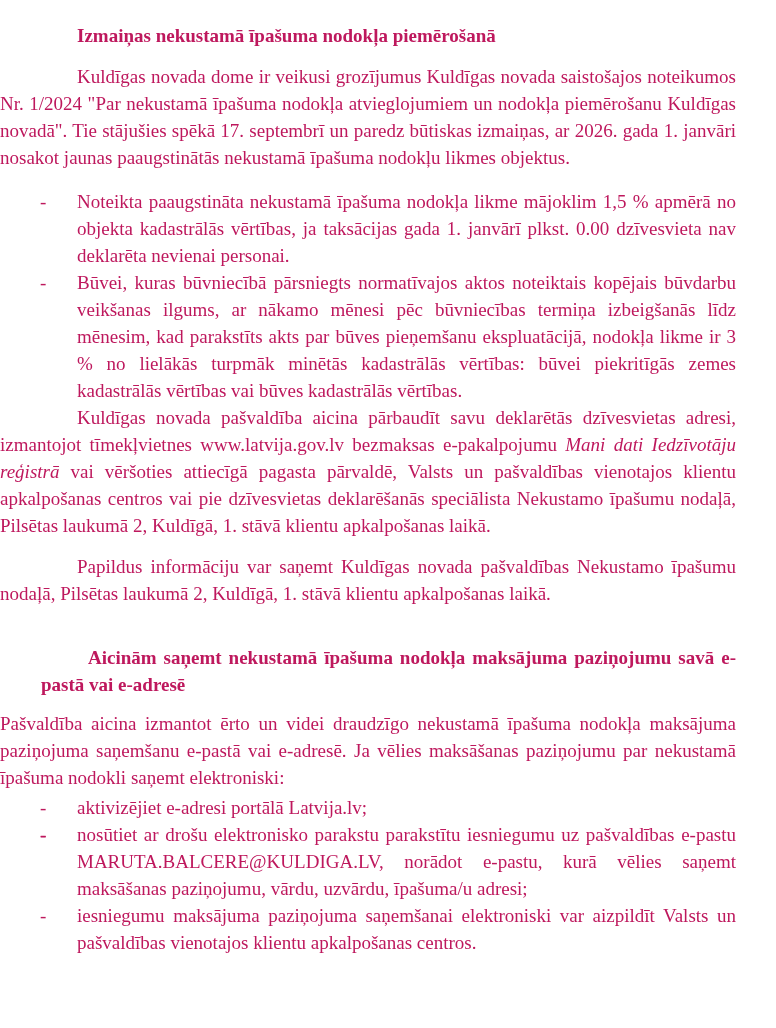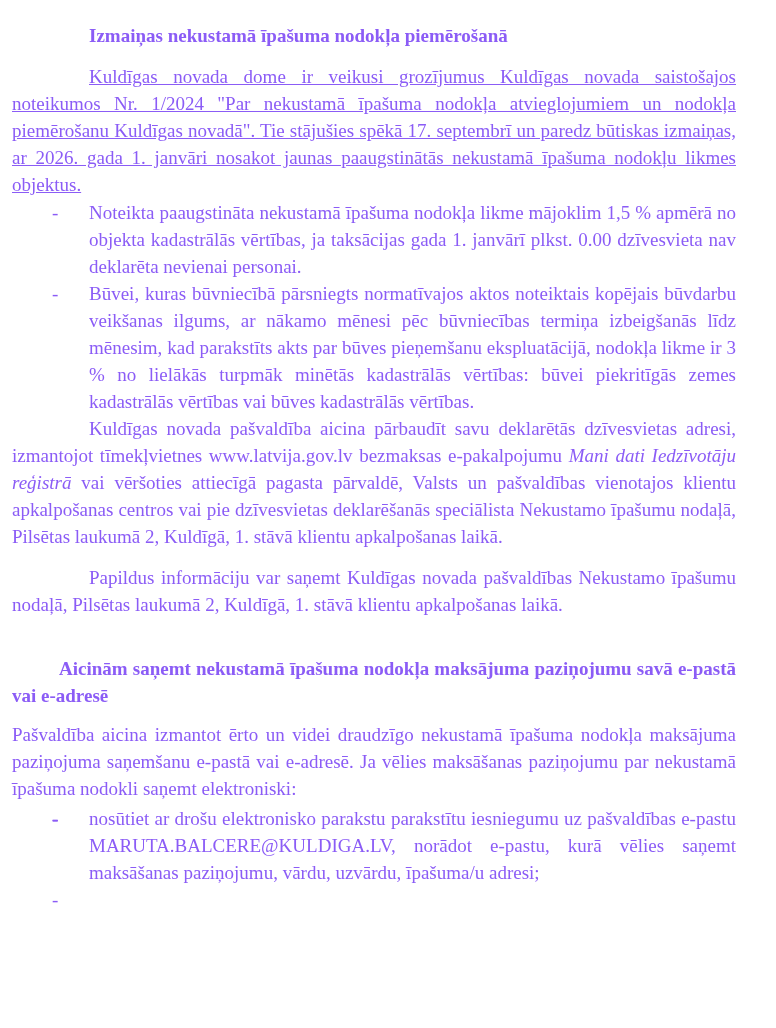--- a/index.html
+++ b/index.html
@@ -5,41 +5,41 @@
   html, body {
     margin: 0;
     padding: 0;
     background: #ffffff;
   }
   .page {
     box-sizing: border-box;
     width: 744px;
     height: 1028px;
     background: #ffffff;
-    color: #8b5cf6;
+    color: #be185d;
     font-family: "Liberation Serif", "DejaVu Serif", serif;
     font-size: 19px;
     line-height: 27px;
-    padding: 22px 8px 0 12px;
+    padding: 22px 8px 0 0;
     overflow: hidden;
   }
   p {
     margin: 0;
     text-align: justify;
   }
   .bold { font-weight: bold; }
   .indent-lg { text-indent: 77px; }
   .indent-md { text-indent: 47px; }
 
   .s1-heading { margin-bottom: 14px; }
-  .s1-p1      { margin-bottom: 1px; text-decoration: underline; }
+  .s1-p1      { margin-bottom: 17px; }
   .s1-list    { margin-bottom: 7px; }
   .s1-p2      { margin-bottom: 14px; }
   .s1-p3      { margin-bottom: 37px; }
-  .s2-heading { margin-bottom: 12px; }
+  .s2-heading { margin-bottom: 12px; margin-left: 41px; }
   .s2-p1      { margin-bottom: 3px; }
 
   ul.dash-list {
     list-style: none;
     margin: 0;
     padding: 0;
   }
   ul.dash-list > li {
     position: relative;
     padding-left: 77px;
@@ -75,26 +75,28 @@
 
   <p class="indent-lg s1-p3">Papildus informāciju var saņemt Kuldīgas novada pašvaldības Nekustamo īpašumu nodaļā, Pilsētas laukumā 2, Kuldīgā, 1. stāvā klientu apkalpošanas laikā.</p>
 
   <p class="bold indent-md s2-heading">Aicinām saņemt nekustamā īpašuma nodokļa maksājuma paziņojumu savā e-pastā vai e-adresē</p>
 
   <p class="s2-p1">Pašvaldība aicina izmantot ērto un videi draudzīgo nekustamā īpašuma nodokļa maksājuma paziņojuma saņemšanu e-pastā vai e-adresē. Ja vēlies maksāšanas paziņojumu par nekustamā īpašuma nodokli saņemt elektroniski:</p>
 
   <ul class="dash-list">
     <li>
       <span class="marker">-</span>
+      <span>aktivizējiet e-adresi portālā Latvija.lv;</span>
     </li>
     <li>
       <span class="marker">-</span>
     </li>
     <li>
       <span class="marker">-</span>
       <span>nosūtiet ar drošu elektronisko parakstu parakstītu iesniegumu uz pašvaldības e-pastu MARUTA.BALCERE@KULDIGA.LV, norādot e-pastu, kurā vēlies saņemt maksāšanas paziņojumu, vārdu, uzvārdu, īpašuma/u adresi;</span>
     </li>
     <li>
       <span class="marker">-</span>
+      <span>iesniegumu maksājuma paziņojuma saņemšanai elektroniski var aizpildīt Valsts un pašvaldības vienotajos klientu apkalpošanas centros.</span>
     </li>
   </ul>
 
 </div>
 
 </body></html>

